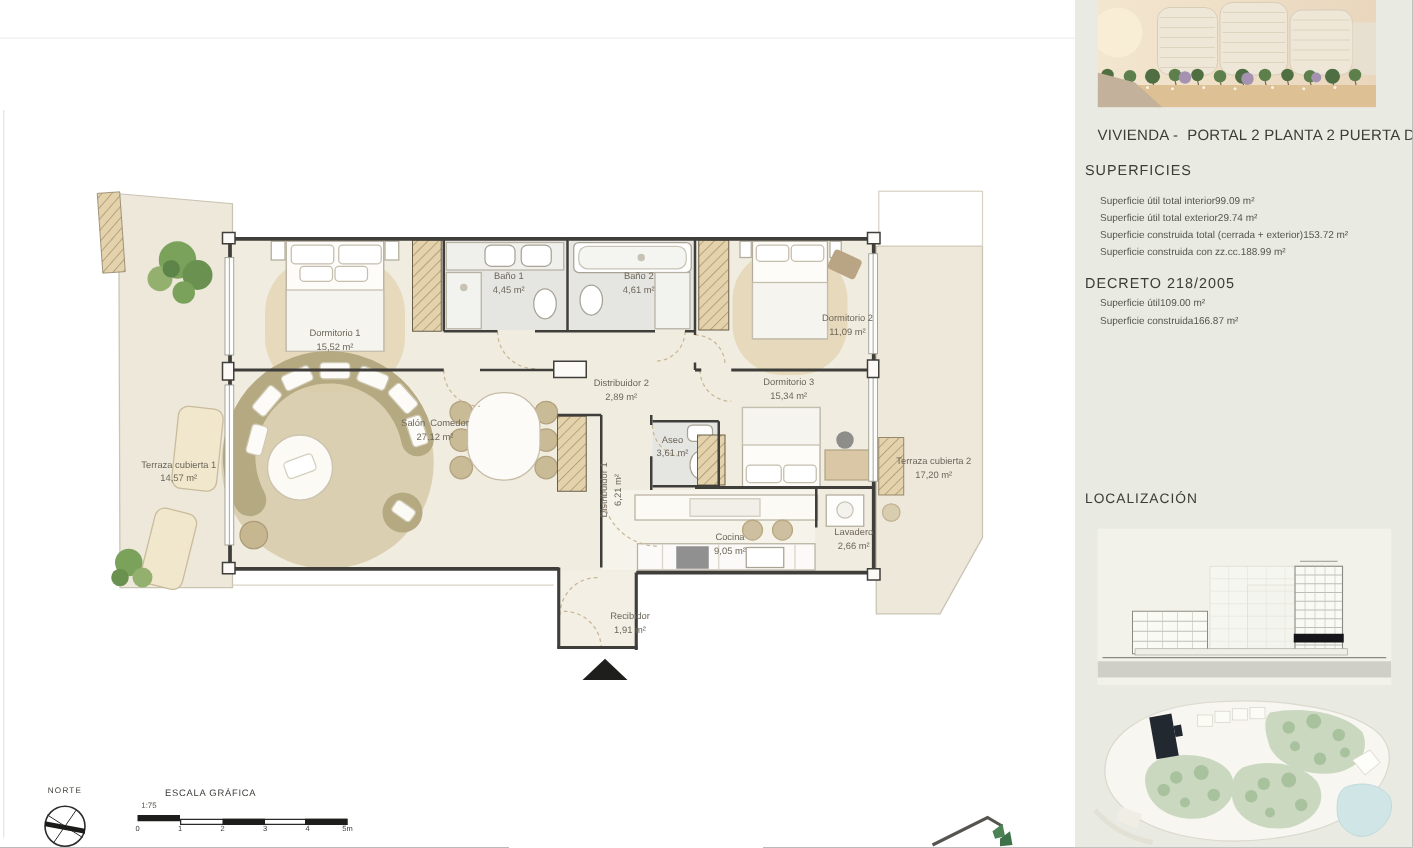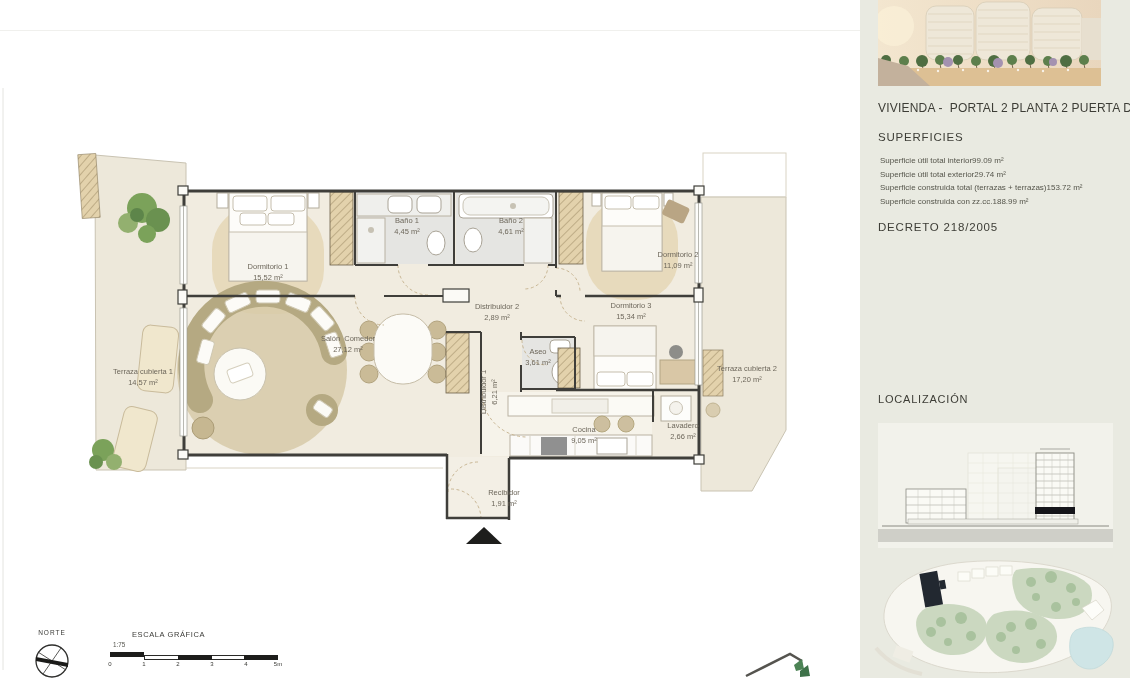--- a/index.html
+++ b/index.html
@@ -21,21 +21,21 @@
   .sbar .base{position:absolute;left:34px;top:3px;width:134px;height:5px;background:#fff;
       border:1px solid #2a2a28;box-sizing:border-box;}
   .sbar .b2{position:absolute;left:68px;top:3px;width:34px;height:5px;background:#1d1d1b;}
   .sbar .b4{position:absolute;left:134px;top:3px;width:34px;height:5px;background:#1d1d1b;}
   .sbar .tk{position:absolute;top:9px;font-size:6px;color:#3a3a36;transform:translateX(-50%);}
   
   .sidebar{position:absolute;left:860px;top:0;width:270px;height:678px;background:#e9eae1;}
   .photo{position:absolute;left:18px;top:0;width:223px;height:86px;overflow:hidden;}
   .sb-title{position:absolute;left:18px;top:101px;width:248px;font-size:12px;color:#3d3d36;
       letter-spacing:.2px;white-space:pre;}
-  .sb-h{position:absolute;left:18px;font-size:11.5px;color:#3d3d36;letter-spacing:.8px;}
+  .sb-h{position:absolute;left:8px;font-size:11.5px;color:#3d3d36;letter-spacing:.8px;}
   .rows{position:absolute;left:20px;width:226px;}
   .srow{display:flex;height:13.5px;font-size:8px;color:#55554b;}
   .elev{position:absolute;left:18px;top:423px;width:235px;height:125px;background:#f2f2eb;}
   .siteplan{position:absolute;left:6px;top:552px;width:258px;height:126px;}
   .topline{position:absolute;left:0;top:30px;width:860px;height:1px;background:#f0f0ed;}
 </style>
 </head>
 <body>
 
 <div class="page">
@@ -381,30 +381,40 @@
     <div class="rows" style="top:156px">
       <div class="srow">
           <span>Superficie útil total interior</span>
           <span>99.09 m²</span>
         </div>
       <div class="srow">
           <span>Superficie útil total exterior</span>
           <span>29.74 m²</span>
         </div>
       <div class="srow">
-          <span>Superficie construida total (terrazas + terrazas)</span>
+          <span>Superficie construida total (cerrada + exterior)</span>
           <span>153.72 m²</span>
         </div>
       <div class="srow">
           <span>Superficie construida con zz.cc.</span>
           <span>188.99 m²</span>
         </div>
     </div>
 
     <div class="sb-h" style="top:221px">DECRETO 218/2005</div>
+    <div class="rows" style="top:238px">
+      <div class="srow">
+          <span>Superficie útil</span>
+          <span>109.00 m²</span>
+        </div>
+      <div class="srow">
+          <span>Superficie construida</span>
+          <span>166.87 m²</span>
+        </div>
+    </div>
 
     <div class="sb-h" style="top:393px;font-size:11px">LOCALIZACIÓN</div>
 
     <div class="elev">
       <svg width="235" height="125" viewBox="0 0 235 125">
         <rect x="90" y="30" width="85" height="70" fill="#f6f6f0" stroke="#dedcd2" stroke-width=".6"></rect>
         <rect x="120" y="45" width="60" height="55" fill="#f4f4ee" stroke="#dedcd2" stroke-width=".6"></rect>
         <g stroke="#e4e4da" stroke-width=".5">
           <path d="M90,40 H175 M90,50 H175 M90,60 H175 M90,70 H175 M90,80 H175 M90,90 H175"></path>
           <path d="M105,30 V100 M120,30 V100 M135,30 V100 M150,30 V100 M165,30 V100"></path>

